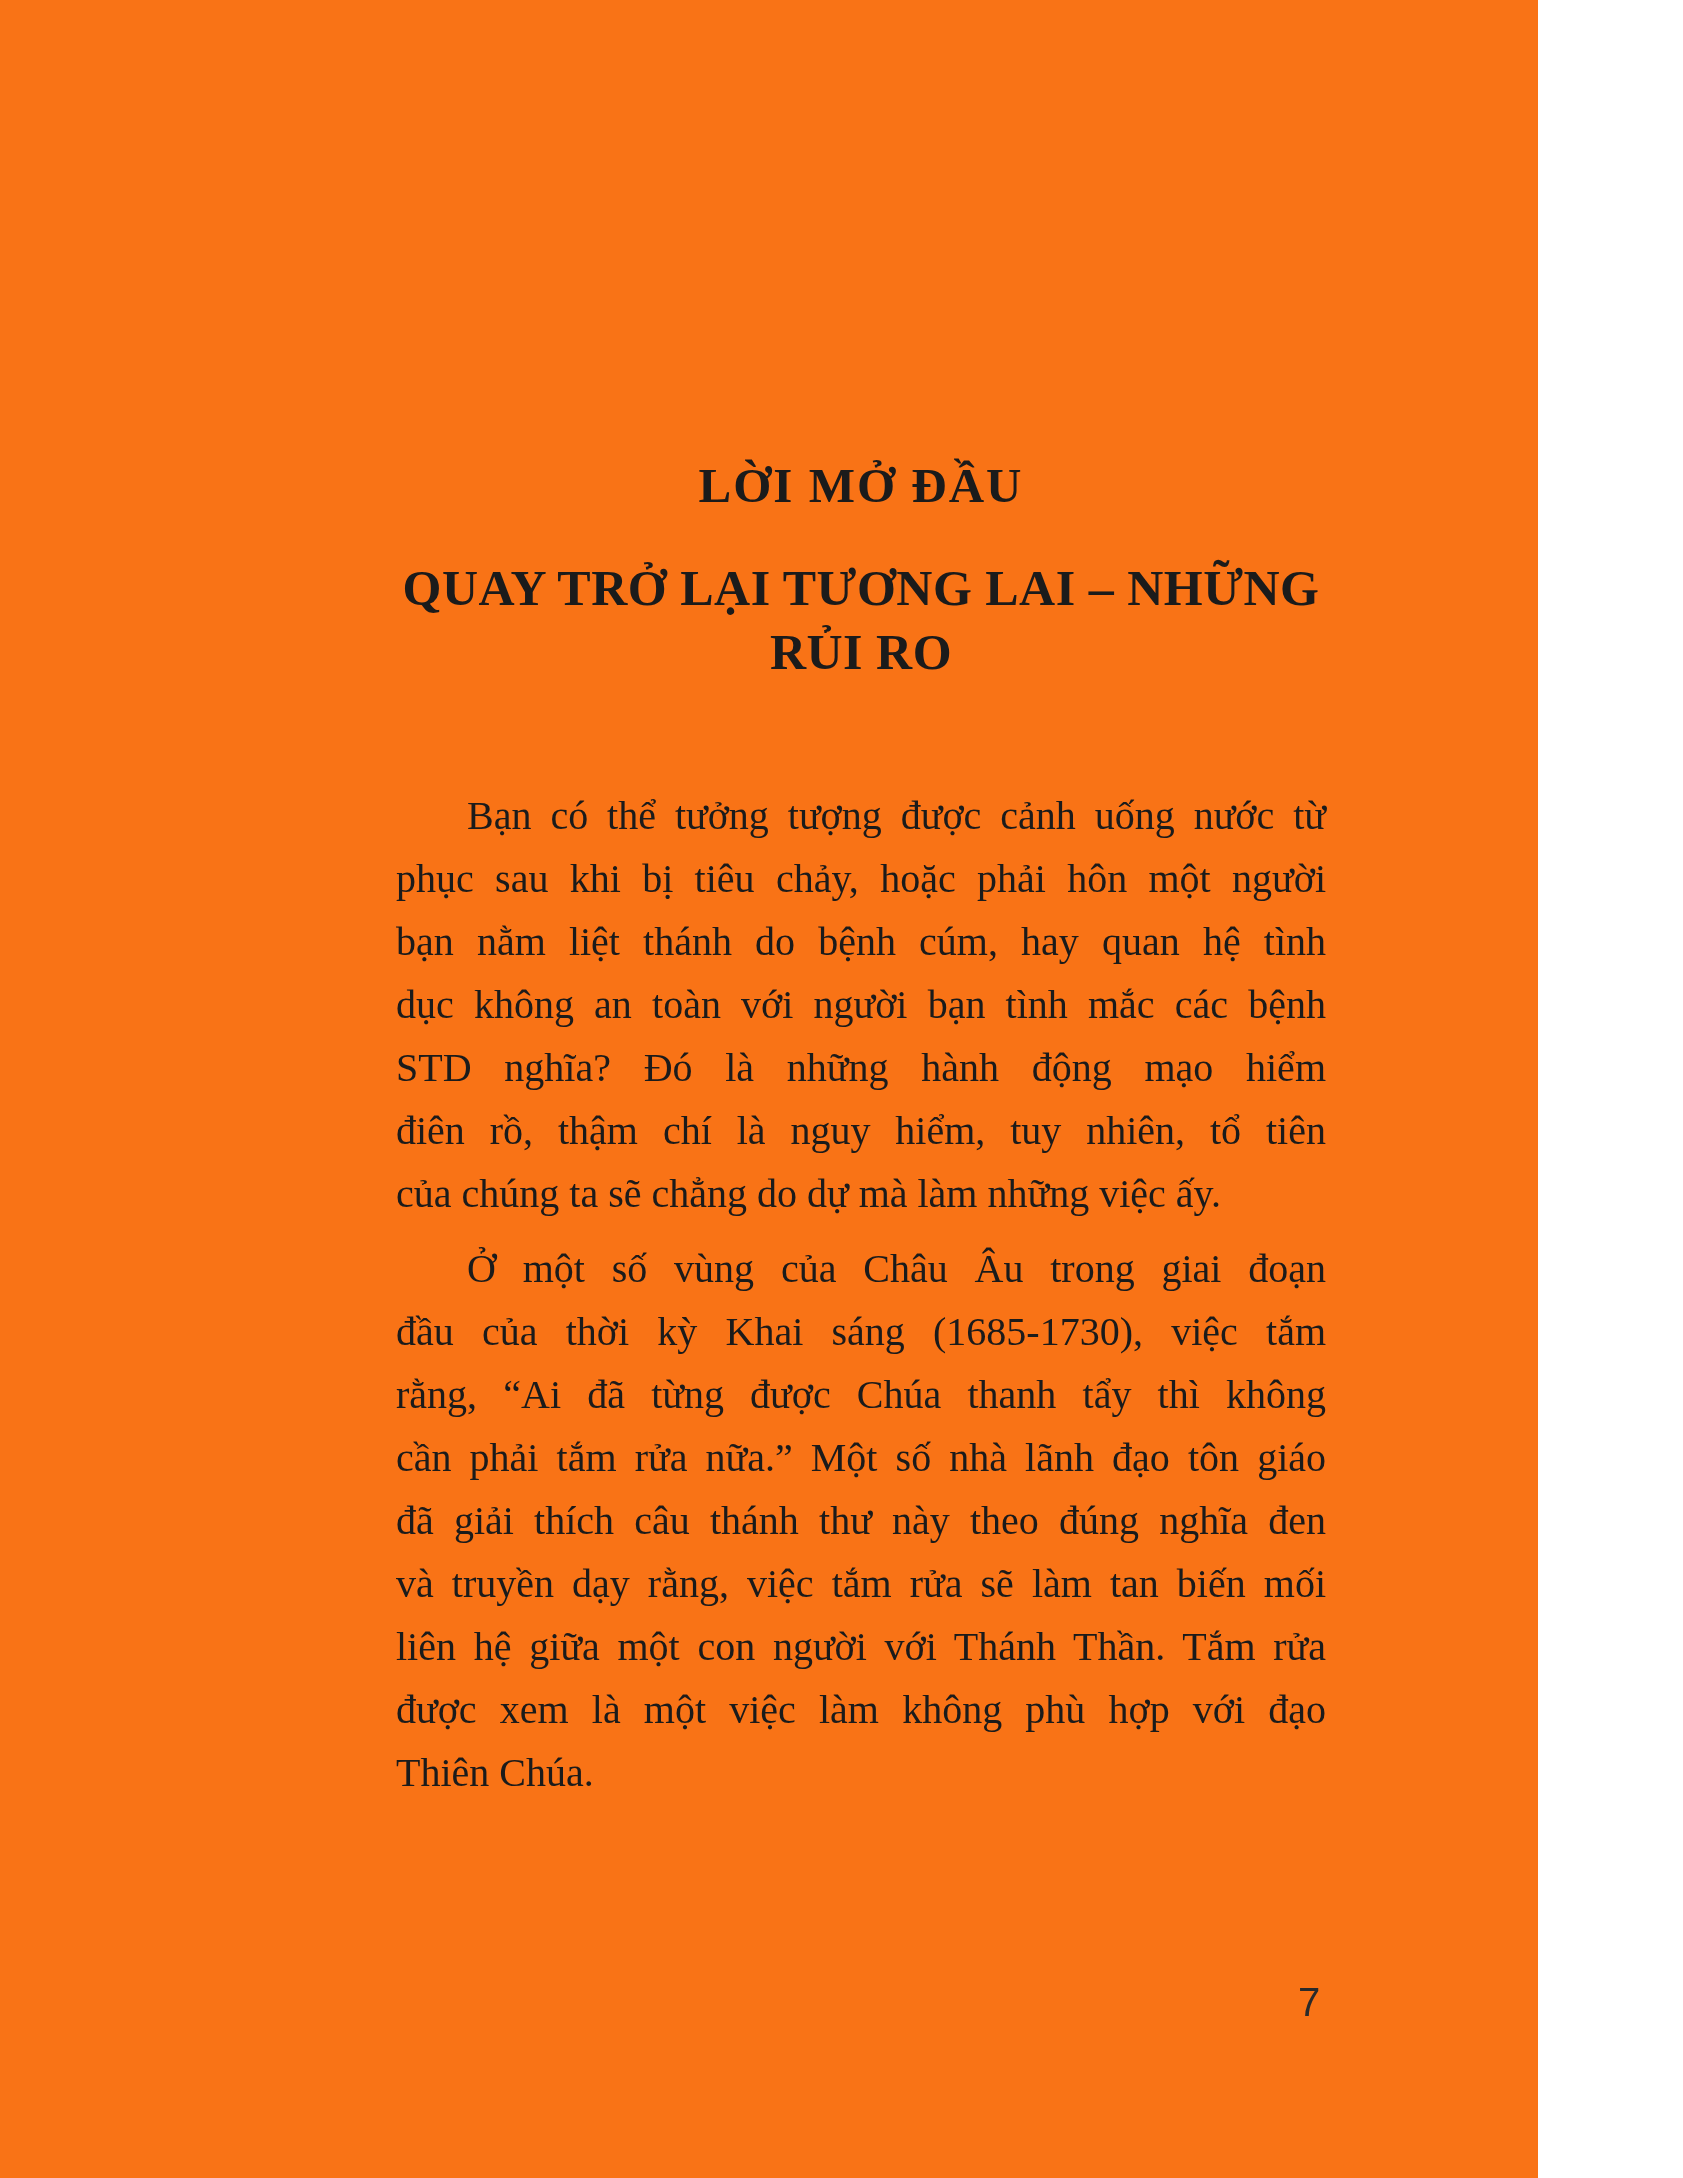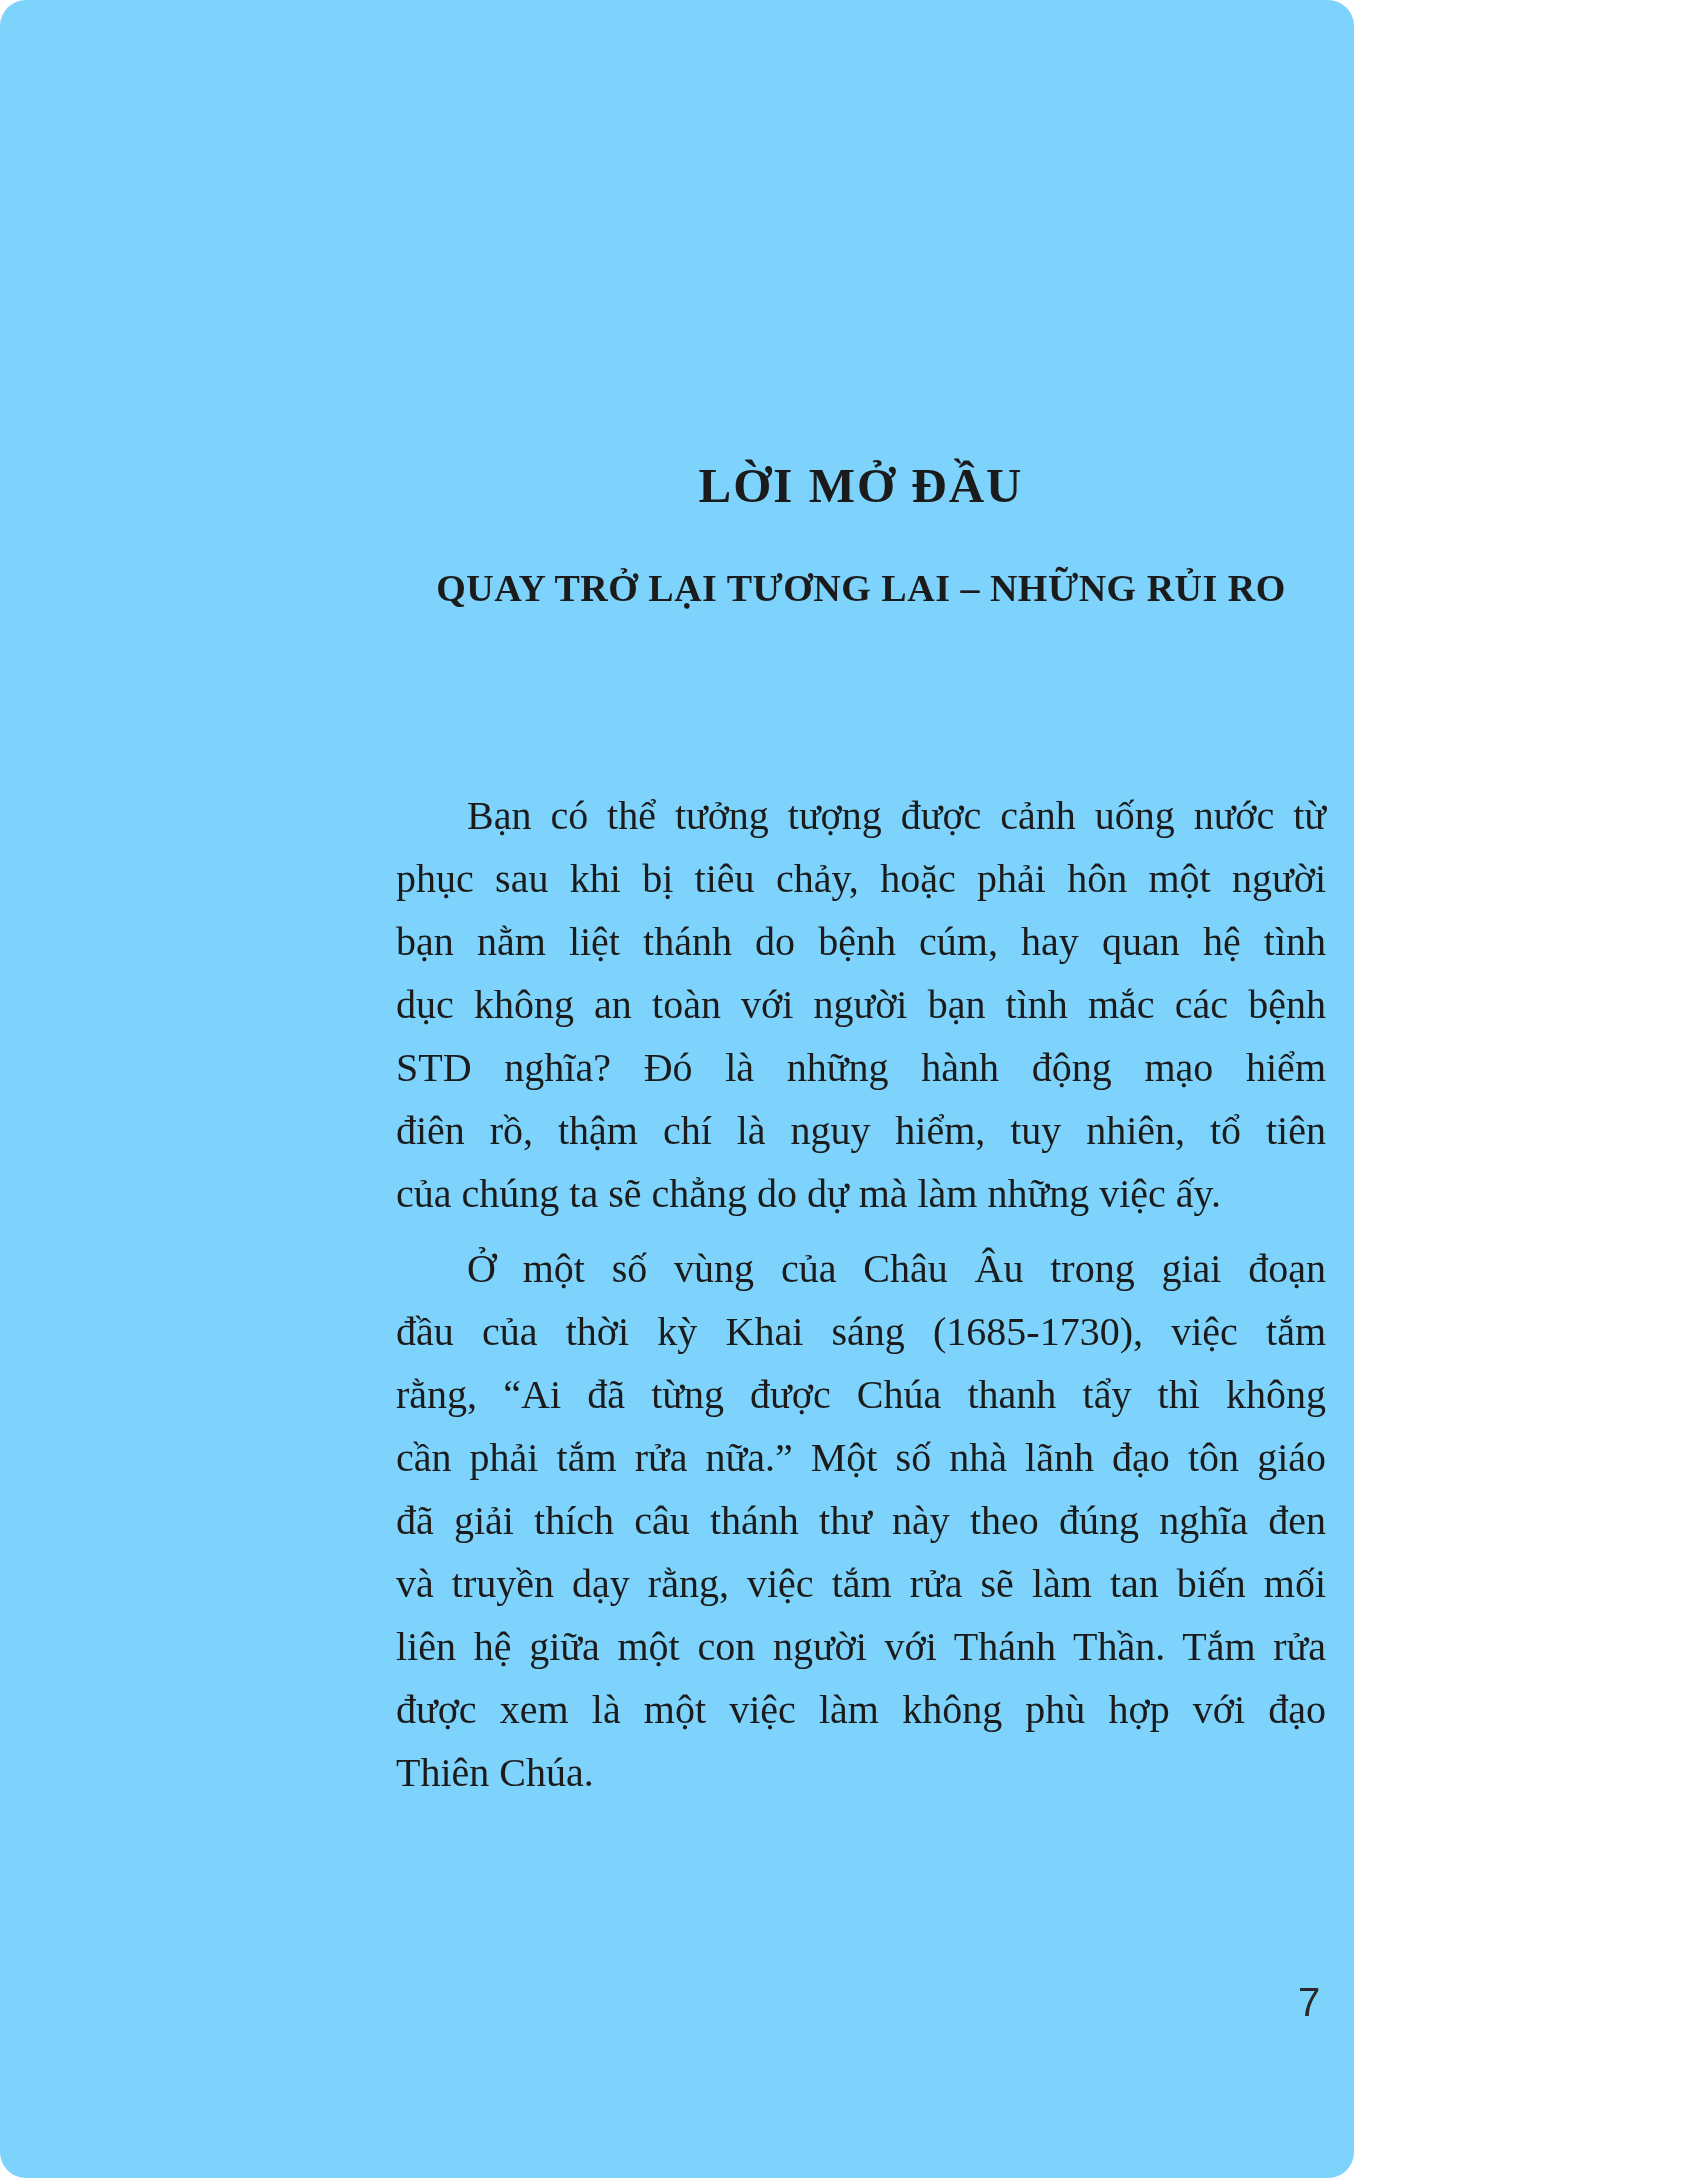--- a/index.html
+++ b/index.html
@@ -2,27 +2,26 @@
 <html><head>
 <meta charset="utf-8">
 <style>
   html, body {
     margin: 0;
     padding: 0;
     background: #ffffff;
   }
   .page {
     position: relative;
-    width: 1354px;
+    width: 1538px;
     height: 2178px;
-    background: #7dd3fc;
+    background: #f97316;
     overflow: hidden;
     font-family: "Liberation Serif", serif;
     color: #1b1b1b;
-    border-radius: 26px;
   }
   .content {
     position: absolute;
     left: 386px;
     top: 0;
     width: 950px;
     height: 100%;
   }
   .title {
     position: absolute;
@@ -35,21 +34,21 @@
     font-weight: 700;
     letter-spacing: 2px;
     color: #1b1b1b;
   }
   .subtitle {
     position: absolute;
     top: 556px;
     left: -30px;
     width: 1010px;
     text-align: center;
-    font-size: 38px;
+    font-size: 50px;
     line-height: 64px;
     font-weight: 700;
     letter-spacing: 0.5px;
     color: #1b1b1b;
   }
   .body-text {
     position: absolute;
     top: 774px;
     left: 0;
     width: 950px;

